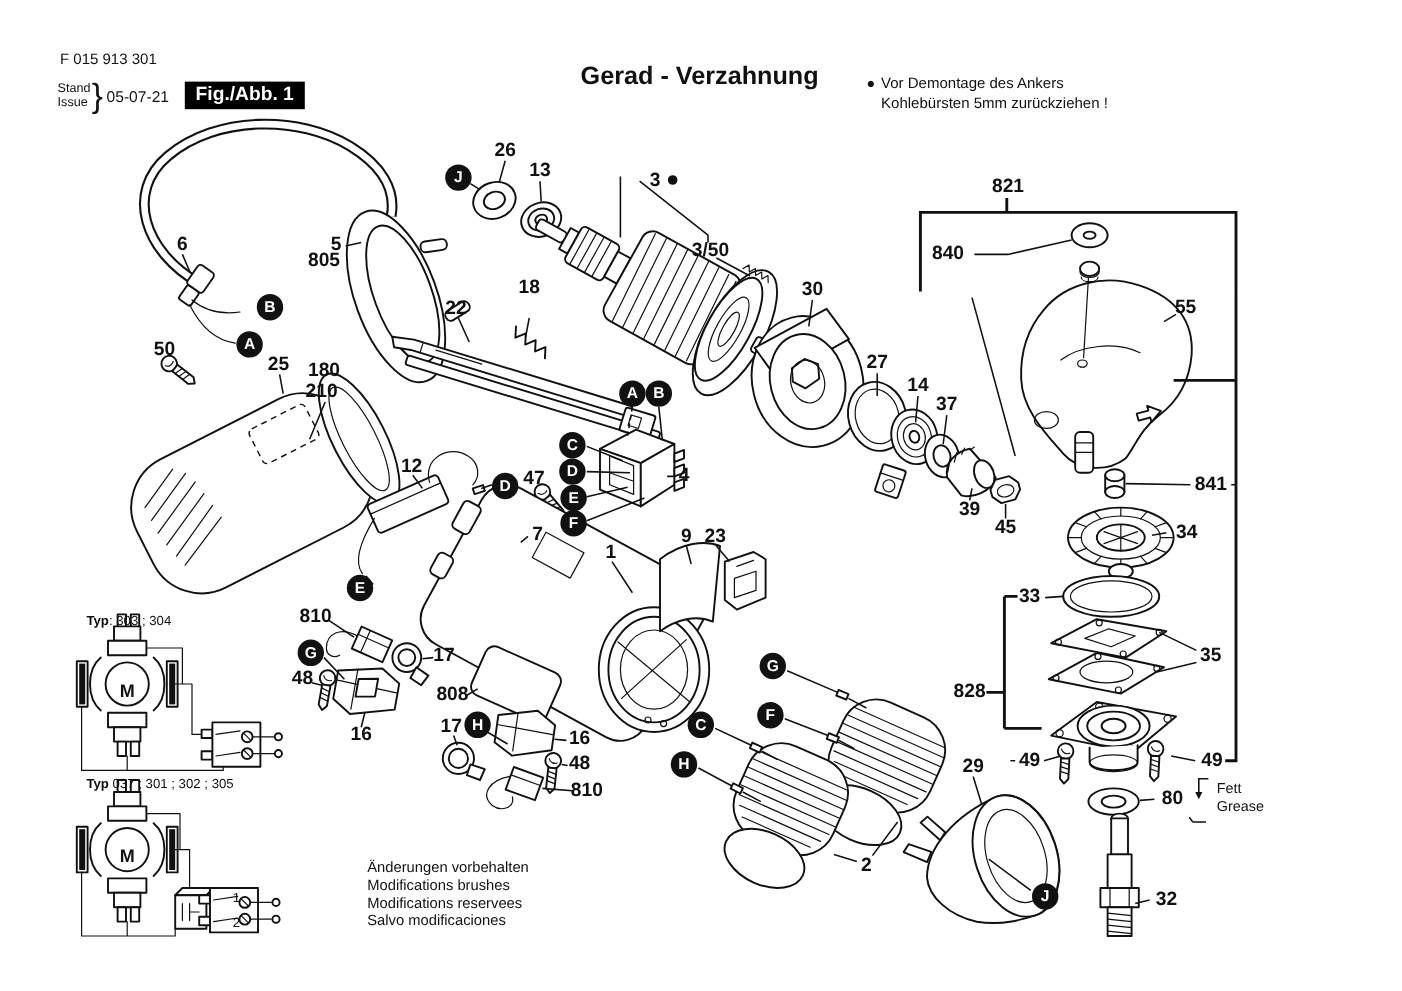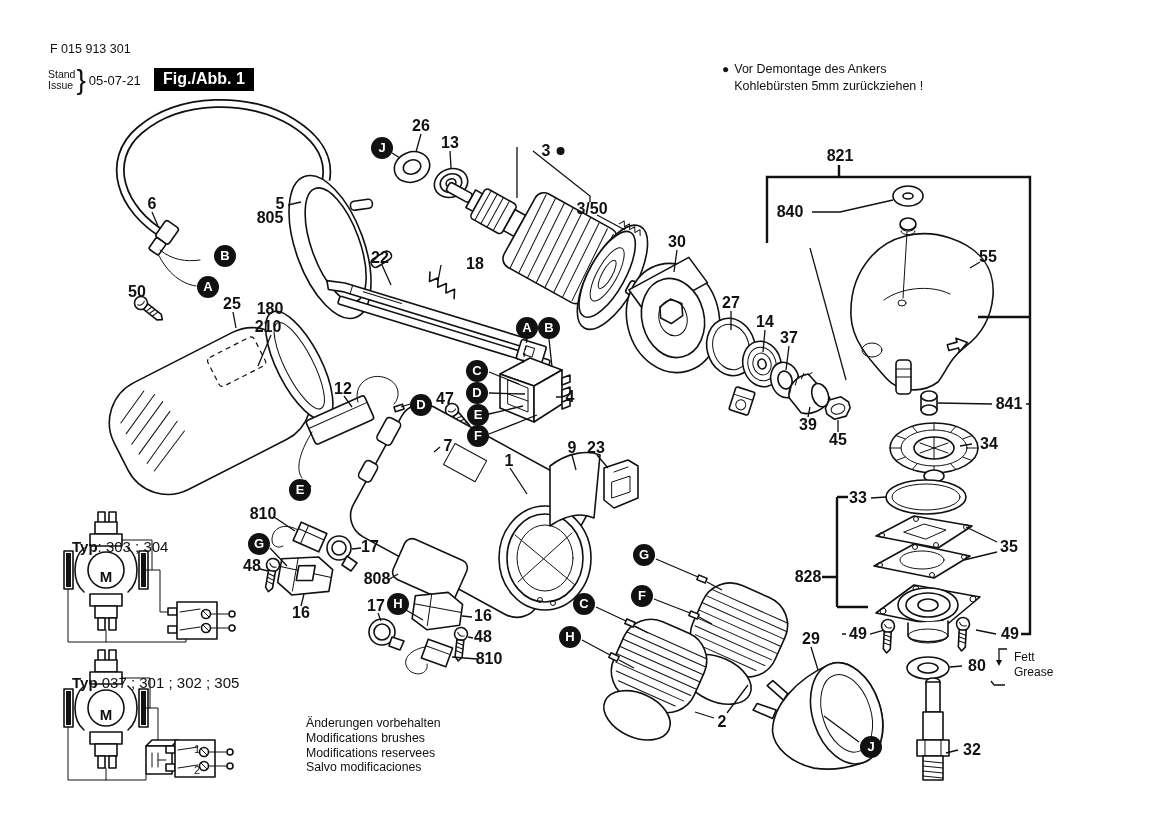--- a/index.html
+++ b/index.html
@@ -29,21 +29,21 @@
   .issue .date{font-size:13px;}
   .figbox{position:absolute;left:154px;top:68px;background:#000;color:#fff;font-weight:bold;
           font-size:16px;padding:2px 9px 3px 9px;}
   .title{position:absolute;left:583px;top:64px;transform:translate(-50%,-50%);
          font-size:21px;font-weight:bold;white-space:nowrap;}
   .notice{position:absolute;left:722px;top:61px;width:360px;font-size:12.5px;line-height:17px;}
   .notice .row{display:flex;}
   .notice .bullet{font-size:12px;margin-right:5px;}
   .notice .en{margin-left:15px;margin-top:5px;}
   .footer{position:absolute;left:306px;top:716px;font-size:12.3px;line-height:14.8px;}
-  .typ{position:absolute;font-size:15px;white-space:nowrap;margin-top:26px;}
+  .typ{position:absolute;font-size:11px;white-space:nowrap;}
   .typ b{font-weight:bold;}
   .grease{position:absolute;left:1014px;top:650px;font-size:12px;line-height:15px;}
 </style>
 </head>
 <body>
 
 <div class="canvas">
 
 <svg width="1168" height="826" viewBox="0 0 1168 826">
   <defs>
@@ -464,20 +464,21 @@
 <div class="issue">
   <div class="stack">
     <span>Stand</span>
     <span>Issue</span>
   </div>
   <span class="brace">}</span>
   <span class="date">05-07-21</span>
 </div>
 <div class="figbox">Fig./Abb. 1</div>
 
+<div class="title">Gerad - Verzahnung</div>
 
 <div class="notice">
   <div class="row">
     <span class="bullet">●</span>
     <div>
       <div>Vor Demontage des Ankers</div>
       <div>Kohlebürsten 5mm zurückziehen !</div>
     </div>
   </div>
 </div>
@@ -507,21 +508,21 @@
       <div class="plabel" style="left: 270px; top: 218px;">805</div>
       <div class="plabel" style="left: 137px; top: 292px;">50</div>
       <div class="plabel" style="left: 232px; top: 304px;">25</div>
       <div class="plabel" style="left: 270px; top: 309px;">180</div>
       <div class="plabel" style="left: 268px; top: 327px;">210</div>
       <div class="plabel" style="left: 421px; top: 126px;">26</div>
       <div class="plabel" style="left: 450px; top: 143px;">13</div>
       <div class="plabel" style="left: 553px; top: 151px;">3<span class="dot"></span></div>
       <div class="plabel" style="left: 592px; top: 209px;">3/50</div>
       <div class="plabel" style="left: 380px; top: 258px;">22</div>
-      <div class="plabel" style="left: 441px; top: 264px; margin-left: 34px;">18</div>
+      <div class="plabel" style="left: 441px; top: 240px;">18</div>
       <div class="plabel" style="left: 677px; top: 242px;">30</div>
       <div class="plabel" style="left: 731px; top: 303px;">27</div>
       <div class="plabel" style="left: 765px; top: 322px;">14</div>
       <div class="plabel" style="left: 789px; top: 338px;">37</div>
       <div class="plabel" style="left: 808px; top: 425px;">39</div>
       <div class="plabel" style="left: 838px; top: 440px;">45</div>
       <div class="plabel" style="left: 840px; top: 156px;">821</div>
       <div class="plabel" style="left: 790px; top: 212px;">840</div>
       <div class="plabel" style="left: 988px; top: 257px;">55</div>
       <div class="plabel" style="left: 1009px; top: 404px;">841</div>

